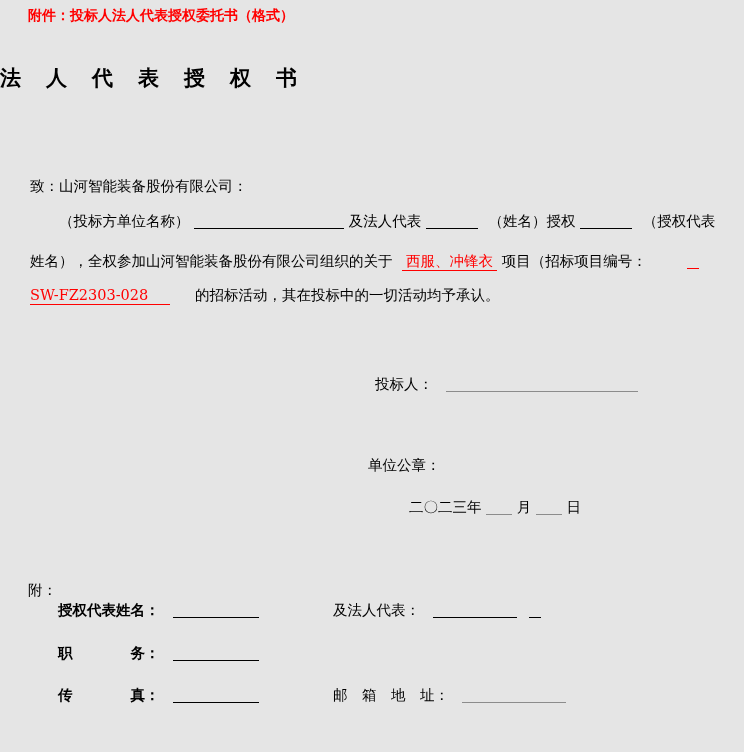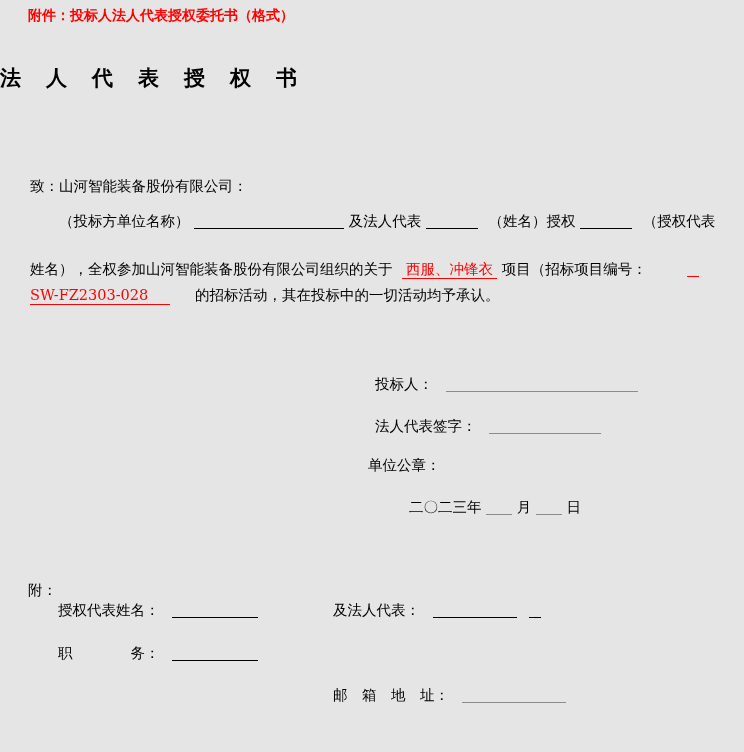--- a/index.html
+++ b/index.html
@@ -30,21 +30,21 @@
   .title-text {
     font-size: 21px;
     font-weight: bold;
     letter-spacing: 25px;
     margin-right: -25px;
   }
   .salutation { left: 30px; top: 177px; }
 
   .pline { left: 30px; }
   .l1 { top: 212px; padding-left: 29px; }
-  .l2 { top: 252px; margin-top: 8px; }
+  .l2 { top: 252px; }
   .l3 { top: 286px; text-align: center; }
 
   .blank {
     display: inline-block;
     height: 14px;
     border-bottom: 1px solid #000000;
     vertical-align: -3px;
   }
   .blank.g { border-bottom-color: #8c8c8c; }
   .blank.red { border-bottom-color: #ff0000; }
@@ -65,21 +65,21 @@
   .gap6 { margin-left: 6px; }
   .gap8 { margin-left: 8px; }
   .gap36 { margin-left: 36px; }
 
   .sig-bidder { left: 375px; top: 375px; }
   .sig-sign   { left: 375px; top: 417px; }
   .sig-seal   { left: 368px; top: 456px; }
   .sig-date   { left: 409px; top: 498px; }
 
   .appendix-heading { left: 28px; top: 581px; }
-  .ap-l { left: 58px; }
+  .ap-l { left: 58px; font-weight: bold; }
   .ap-r { left: 333px; }
   .row1 { top: 601px; }
   .row2 { top: 644px; }
   .row3 { top: 686px; }
 </style>
 </head>
 <body>
 
 <div class="page">
 
@@ -111,24 +111,20 @@
   <div class="abs pline l3">
     <span class="code">SW-FZ2303-028</span>
     <span>的招标活动，其在投标中的一切活动均予承认。</span>
   </div>
 
   <div class="abs sig-bidder">
     <span>投标人：</span>
     <span class="blank g gap8" style="width:192px"></span>
   </div>
 
-  <div class="abs sig-sign">
-    <span>法人代表签字：</span>
-    <span class="blank g gap8" style="width:112px"></span>
-  </div>
 
   <div class="abs sig-seal">
     <span>单位公章：</span>
   </div>
 
   <div class="abs sig-date">
     <span>二〇二三年</span>
     <span class="blank g" style="width:26px"></span>
     <span>月</span>
     <span class="blank g" style="width:26px"></span>
@@ -145,18 +141,22 @@
     <span>及法人代表：</span>
     <span class="blank gap8" style="width:84px"></span>
     <span class="blank gap8" style="width:12px"></span>
   </div>
 
   <div class="abs ap-l row2">
     <span>职　　　　务：</span>
     <span class="blank gap8" style="width:86px"></span>
   </div>
 
+  <div class="abs ap-l row3">
+    <span>传　　　　真：</span>
+    <span class="blank gap8" style="width:86px"></span>
+  </div>
   <div class="abs ap-r row3">
     <span>邮　箱　地　址：</span>
     <span class="blank g gap8" style="width:104px"></span>
   </div>
 
 </div>
 
 </body></html>

